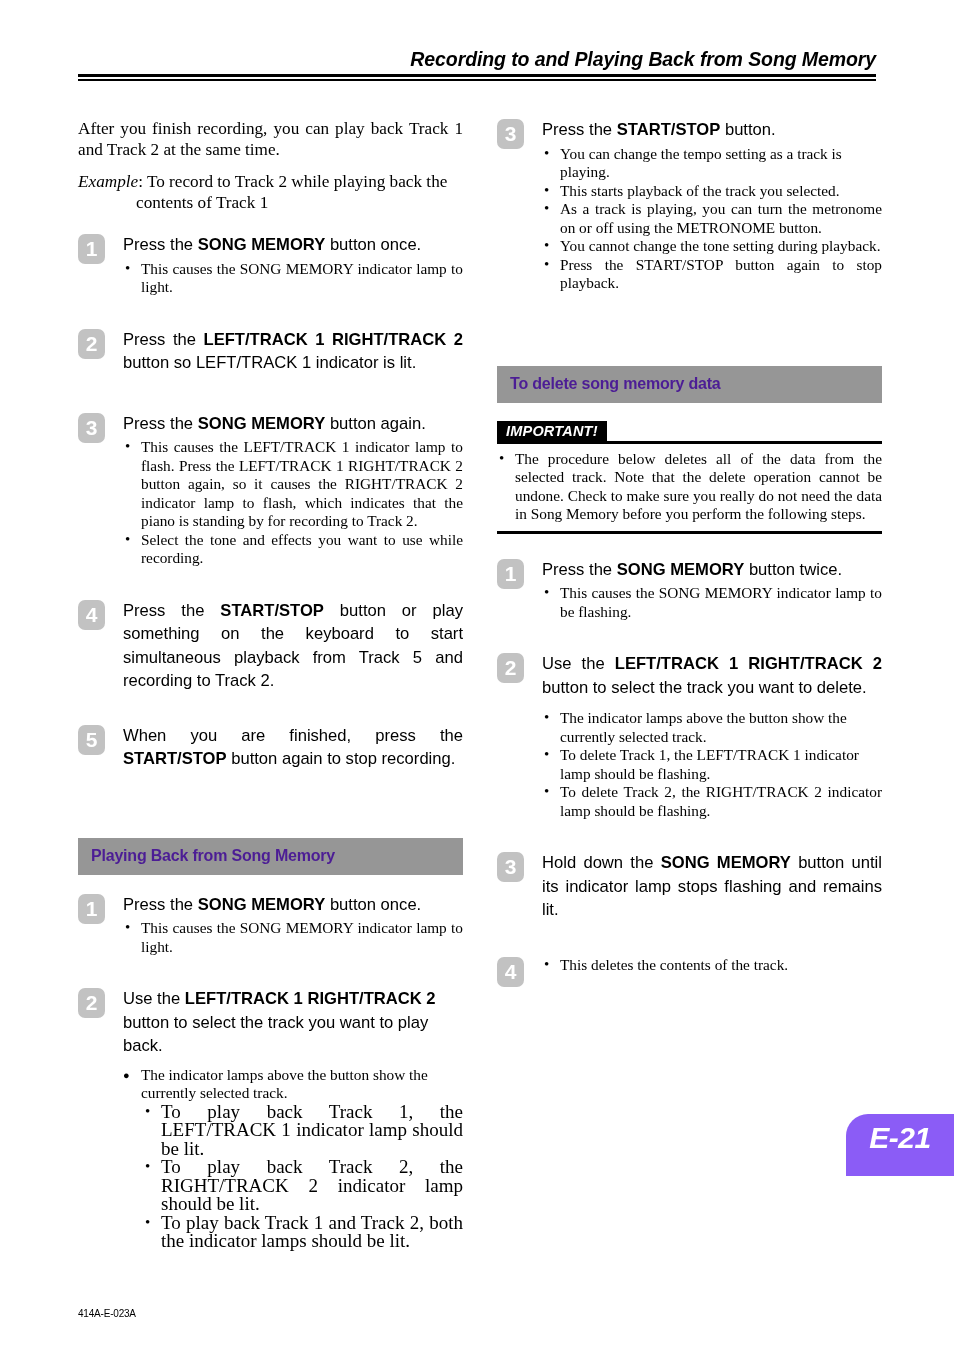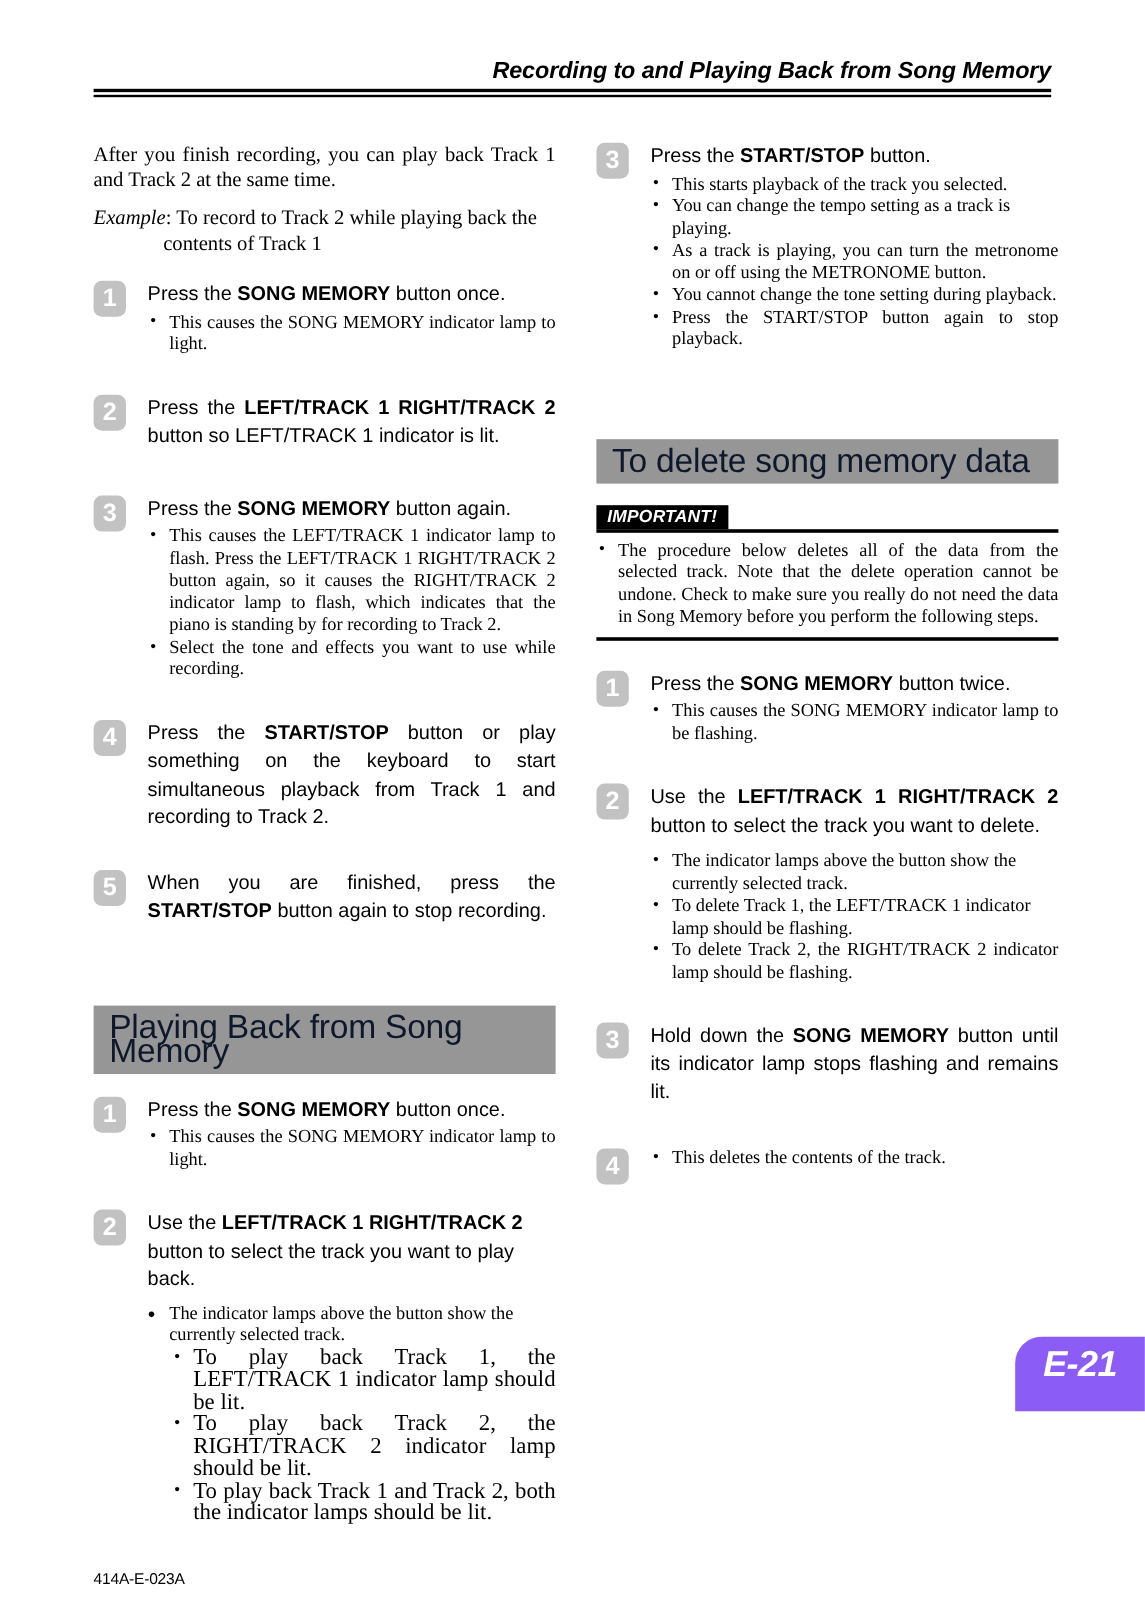--- a/index.html
+++ b/index.html
@@ -58,24 +58,24 @@
     font-family: "Liberation Sans", "DejaVu Sans", sans-serif;
     font-weight: bold;
     font-size: 17.5px;
     line-height: 22px;
     margin: 0 0 9px 0;
     background: linear-gradient(to bottom, #cfcfcf 0px, #cfcfcf 12px, #ffffff 12px);
     letter-spacing: -0.2px;
   }
   .head-band {
     background: #969696;
-    color: #0f172a;
-    font-family: "Liberation Sans", "DejaVu Sans", sans-serif;
-    font-weight: normal;
-    font-size: 28px;
+    color: #4c1d95;
+    font-family: "Liberation Sans", "DejaVu Sans", sans-serif;
+    font-weight: bold;
+    font-size: 16px;
     line-height: 20px;
     padding: 8px 0 9px 13px;
     letter-spacing: -0.2px;
     margin: 0 0 18px 0;
   }
 
   
   p.body {
     font-size: 17.2px;
     line-height: 21px;
@@ -211,21 +211,21 @@
     height: 3px;
     background: #000;
     margin-top: 7px;
   }
 
   
   .doc-code {
     position: absolute;
     left: 78px; top: 1308px;
     font-family: "Liberation Sans", "DejaVu Sans", sans-serif;
-    font-size: 13px;
+    font-size: 10px;
     letter-spacing: -0.2px;
     color: #000;
   }
   .page-tab {
     position: absolute;
     right: 0; bottom: 0;
     width: 108px; height: 62px;
     background: #8b5cf6;
     border-top-left-radius: 22px;
     color: #ffffff;
@@ -299,21 +299,21 @@
         <li>This causes the LEFT/TRACK 1 indicator lamp to flash. Press the LEFT/TRACK 1  RIGHT/TRACK 2 button again, so it causes the RIGHT/TRACK 2 indicator lamp to flash, which indicates that the piano is standing by for recording to Track 2.</li>
         <li>Select the tone and effects you want to use while recording.</li>
       </ul>
     </div>
 
     <div class="sp18"></div>
 
     <div class="step">
       <div class="badge">4</div>
       <p class="lead">
-        <span>Press the </span><b>START/STOP</b><span> button or play something on the keyboard to start simultaneous playback from Track 1 and recording to Track 2.</span>
+        <span>Press the </span><b>START/STOP</b><span> button or play something on the keyboard to start simultaneous playback from Track 5 and recording to Track 2.</span>
       </p>
     </div>
 
     <div class="sp18"></div>
 
     <div class="step">
       <div class="badge">5</div>
       <p class="lead">
         <span>When you are finished, press the </span><b>START/STOP</b><span> button again to stop recording.</span>
       </p>
@@ -354,22 +354,22 @@
   </div>
 
   <div class="col col-right">
 
     <div class="step">
       <div class="badge">3</div>
       <p class="lead nojust">
         <span>Press the </span><b>START/STOP</b><span> button.</span>
       </p>
       <ul class="bul">
+        <li class="left">You can change the tempo setting as a track is playing.</li>
         <li class="left">This starts playback of the track you selected.</li>
-        <li class="left">You can change the tempo setting as a track is playing.</li>
         <li>As a track is playing, you can turn the metronome on or off using the METRONOME button.</li>
         <li>You cannot change the tone setting during playback.</li>
         <li>Press the START/STOP button again to stop playback.</li>
       </ul>
     </div>
 
     <div class="sp30"></div>
     <div class="sp30"></div>
 
     <div class="head-band">To delete song memory data</div>

